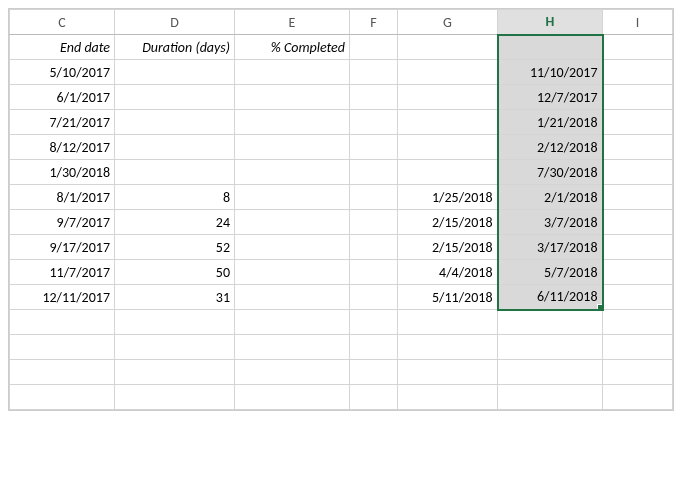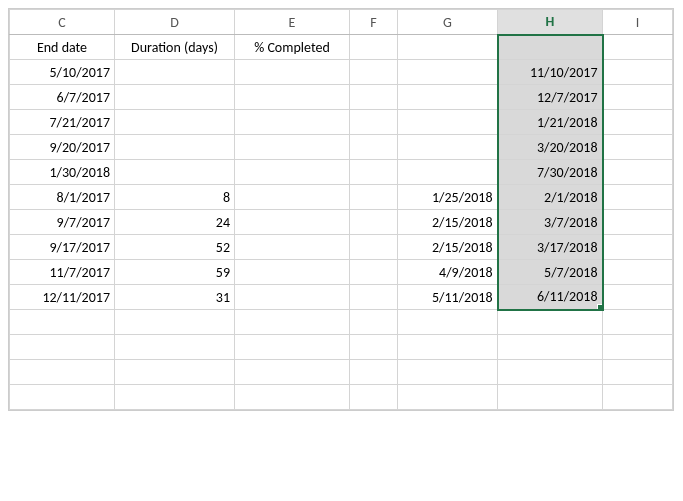--- a/index.html
+++ b/index.html
@@ -35,21 +35,21 @@
       color: #555;
       border-bottom: 1px solid #bbb;
     }
     th.active-col {
       background: #e0e0e0;
       border-bottom: 2px solid #217346;
       color: #217346;
       font-weight: bold;
     }
     td { background: #fff; }
-    .txt-left { text-align: center; }
+    .txt-left { text-align: right; font-style: italic; }
     .txt-right { text-align: right; }
     .sel {
       background: #d9d9d9;
     }
     .sel-top { border-top: 2px solid #217346; }
     .sel-bottom { border-bottom: 2px solid #217346; }
     .sel-left { border-left: 2px solid #217346; text-align: right; }
     .sel-right { border-right: 2px solid #217346; }
     .col-C { width: 105px; }
     .col-D { width: 120px; }
@@ -110,44 +110,44 @@
     <tr>
       <td class="txt-right">5/10/2017</td>
       <td class="txt-right"></td>
       <td class="txt-right"></td>
       <td></td>
       <td class="txt-right"></td>
       <td class="sel sel-left sel-right txt-right">11/10/2017</td>
       <td></td>
     </tr>
     <tr>
-      <td class="txt-right">6/7/2017</td>
+      <td class="txt-right">6/1/2017</td>
       <td class="txt-right"></td>
       <td class="txt-right"></td>
       <td></td>
       <td class="txt-right"></td>
       <td class="sel sel-left sel-right txt-right">12/7/2017</td>
       <td></td>
     </tr>
     <tr>
       <td class="txt-right">7/21/2017</td>
       <td class="txt-right"></td>
       <td class="txt-right"></td>
       <td></td>
       <td class="txt-right"></td>
       <td class="sel sel-left sel-right txt-right">1/21/2018</td>
       <td></td>
     </tr>
     <tr>
-      <td class="txt-right">9/20/2017</td>
-      <td class="txt-right"></td>
-      <td class="txt-right"></td>
-      <td></td>
-      <td class="txt-right"></td>
-      <td class="sel sel-left sel-right txt-right">3/20/2018</td>
+      <td class="txt-right">8/12/2017</td>
+      <td class="txt-right"></td>
+      <td class="txt-right"></td>
+      <td></td>
+      <td class="txt-right"></td>
+      <td class="sel sel-left sel-right txt-right">2/12/2018</td>
       <td></td>
     </tr>
     <tr>
       <td class="txt-right">1/30/2018</td>
       <td class="txt-right"></td>
       <td class="txt-right"></td>
       <td></td>
       <td class="txt-right"></td>
       <td class="sel sel-left sel-right txt-right">7/30/2018</td>
       <td></td>
@@ -174,24 +174,24 @@
       <td class="txt-right">9/17/2017</td>
       <td class="txt-right">52</td>
       <td class="txt-right"></td>
       <td></td>
       <td class="txt-right">2/15/2018</td>
       <td class="sel sel-left sel-right txt-right">3/17/2018</td>
       <td></td>
     </tr>
     <tr>
       <td class="txt-right">11/7/2017</td>
-      <td class="txt-right">59</td>
-      <td class="txt-right"></td>
-      <td></td>
-      <td class="txt-right">4/9/2018</td>
+      <td class="txt-right">50</td>
+      <td class="txt-right"></td>
+      <td></td>
+      <td class="txt-right">4/4/2018</td>
       <td class="sel sel-left sel-right txt-right">5/7/2018</td>
       <td></td>
     </tr>
     <tr>
       <td class="txt-right">12/11/2017</td>
       <td class="txt-right">31</td>
       <td class="txt-right"></td>
       <td></td>
       <td class="txt-right">5/11/2018</td>
       <td class="sel sel-bottom sel-left sel-right txt-right fill-handle">6/11/2018</td>

